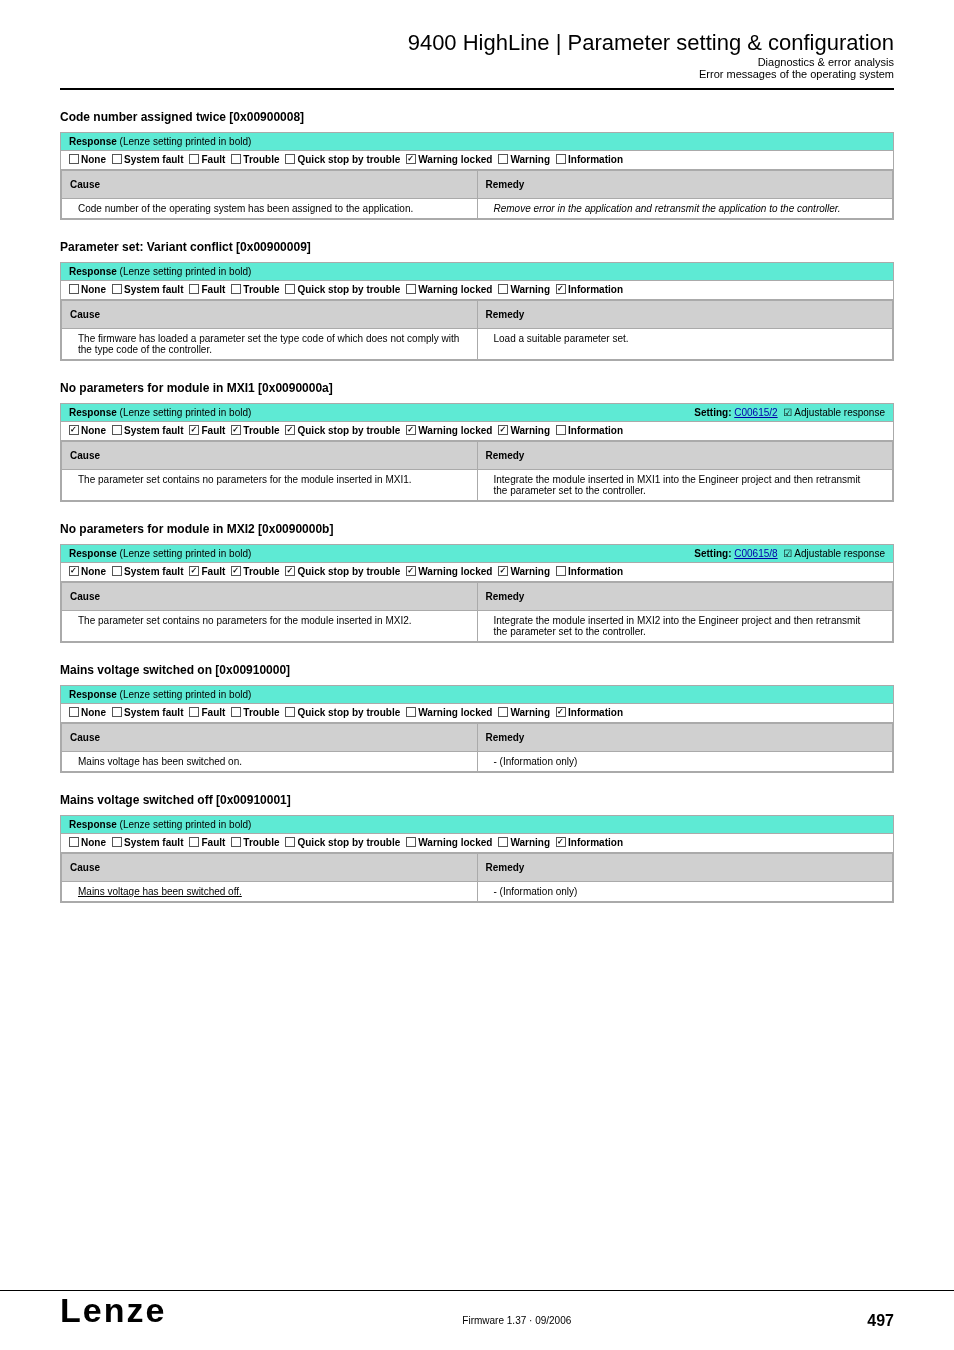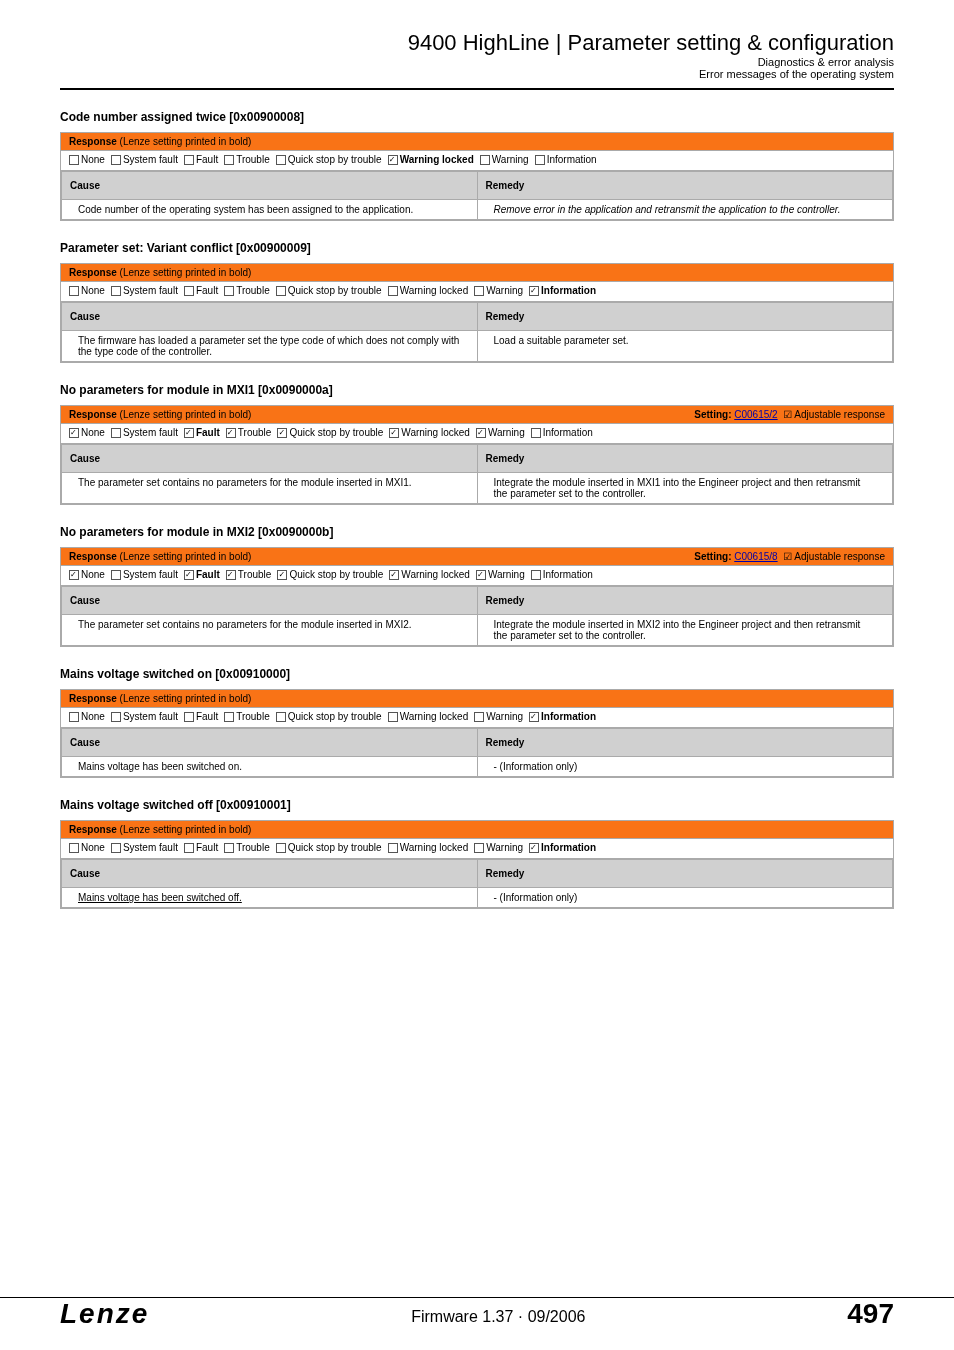--- a/index.html
+++ b/index.html
@@ -35,21 +35,21 @@
       font-size: 12px;
       margin-bottom: 8px;
       margin-top: 20px;
     }
     
     .response-box {
       border: 1px solid #aaa;
       margin-bottom: 10px;
     }
     .response-box-header {
-      background: #f97316;
+      background: #5eead4;
       padding: 3px 8px;
       font-size: 10px;
       display: flex;
       justify-content: space-between;
       align-items: center;
       border-bottom: 1px solid #aaa;
     }
     .response-box-checkboxes {
       padding: 3px 8px;
       font-size: 10px;
@@ -72,23 +72,24 @@
       border: 1px solid #aaa;
       font-size: 10px;
       vertical-align: top;
     }
     .data-table tr:nth-child(even) td {
       background: #f9f9f9;
     }
     
     .cb-item {
       display: inline-flex;
-      align-items: flex-end;
+      align-items: flex-start;
       margin-right: 6px;
       white-space: nowrap;
+      font-weight: bold;
     }
     .cb-box {
       width: 10px;
       height: 10px;
       border: 1px solid #555;
       display: inline-block;
       margin-right: 2px;
       position: relative;
       background: #fff;
     }
@@ -109,33 +110,32 @@
       bottom: 20px;
       left: 0;
       right: 0;
       display: flex;
       justify-content: space-between;
       align-items: flex-end;
       padding: 0 60px;
       border-top: 1px solid #000;
     }
     .footer-logo {
-      font-size: 28px;
+      font-size: 34px;
       font-weight: bold;
-      font-style: italic;
       letter-spacing: 2px;
     }
     .footer-center {
-      font-size: 16px;
+      font-size: 10px;
       text-align: center;
       flex: 1;
       padding-bottom: 4px;
     }
     .footer-page {
-      font-size: 28px;
+      font-size: 16px;
       font-weight: bold;
     }
   </style>
 </head>
 <body>
 
 <div class="page">
 
   <div class="header">
     <div class="header-title">9400 HighLine | Parameter setting &amp; configuration</div>

